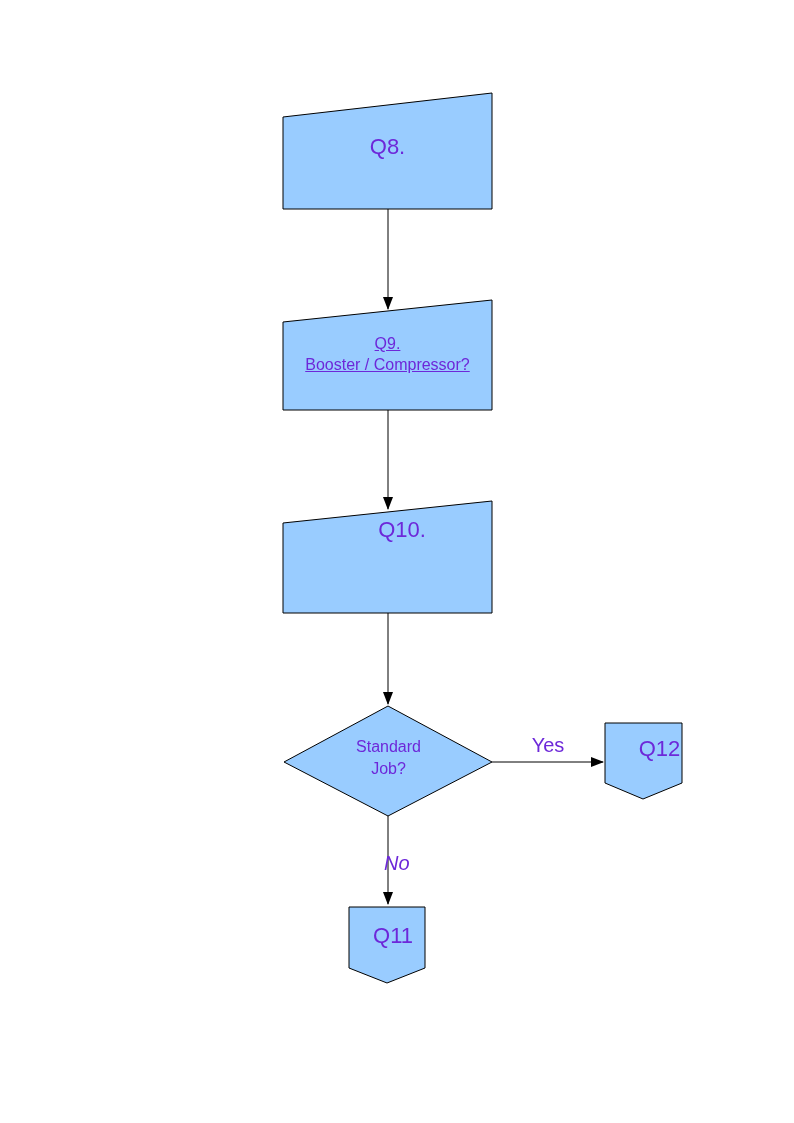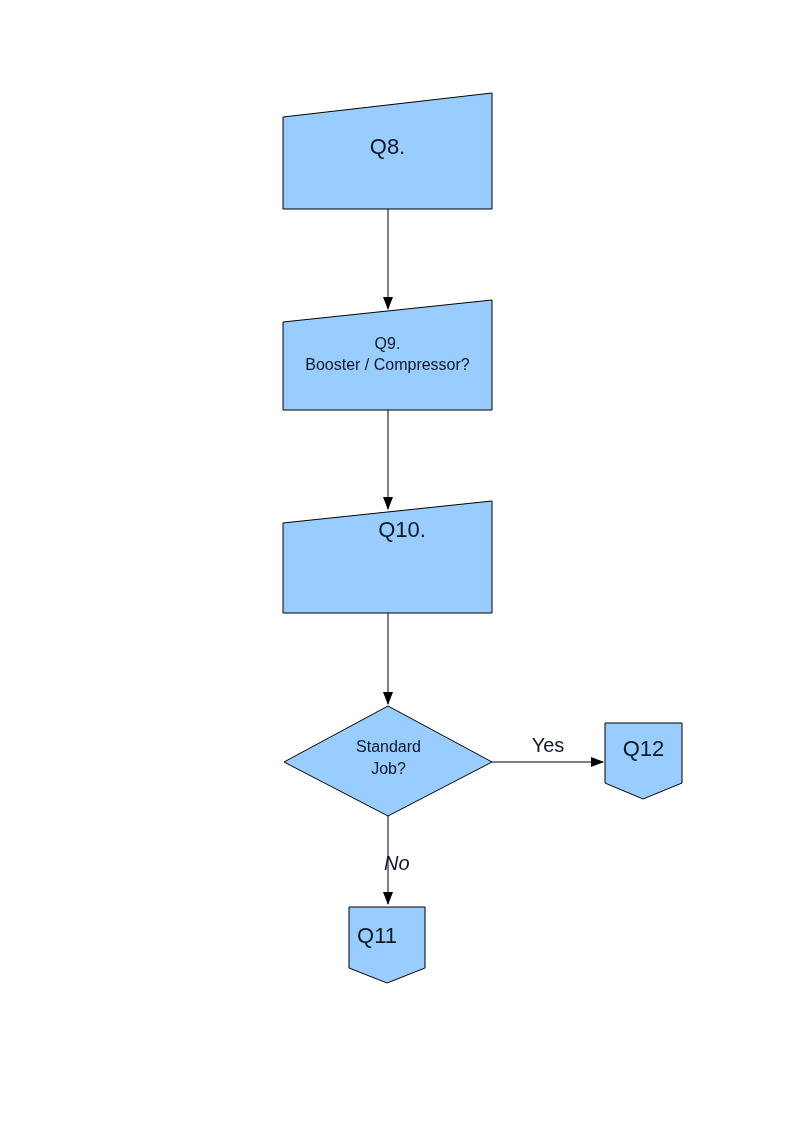--- a/index.html
+++ b/index.html
@@ -23,42 +23,43 @@
   .canvas polygon {
     stroke: #000000;
     stroke-width: 1;
   }
   .canvas line {
     stroke: #000000;
     stroke-width: 1;
   }
   .label {
     position: absolute;
-    color: #0f172a;
+    color: #6d28d9;
     text-align: center;
     white-space: nowrap;
   }
   .label-lg {
     font-size: 22px;
     line-height: 26px;
   }
   .label-sm {
     font-size: 16px;
     line-height: 21px;
   }
   .label-connector {
     font-size: 22px;
     line-height: 22px;
+    padding-left: 16px;
   }
   .label-edge {
     font-size: 20px;
     line-height: 20px;
   }
   .q8-label  { left: 283px; top: 134px; width: 209px; }
-  .q9-label  { left: 283px; top: 333px; width: 209px; }
+  .q9-label  { left: 283px; top: 333px; width: 209px; text-decoration: underline; }
   .q10-label { left: 283px; top: 517px; width: 238px; }
   .decision-label { left: 285px; top: 736px; width: 207px; line-height: 22px; }
   .q12-label { left: 605px; top: 738px; width: 77px; }
   .q11-label { left: 349px; top: 925px; width: 56px; }
   .yes-label { left: 518px; top: 735px; width: 60px; }
   .no-label  { left: 384px; top: 853px; width: 50px; text-align: left; font-style: italic; }
 </style>
 </head>
 <body>
 

